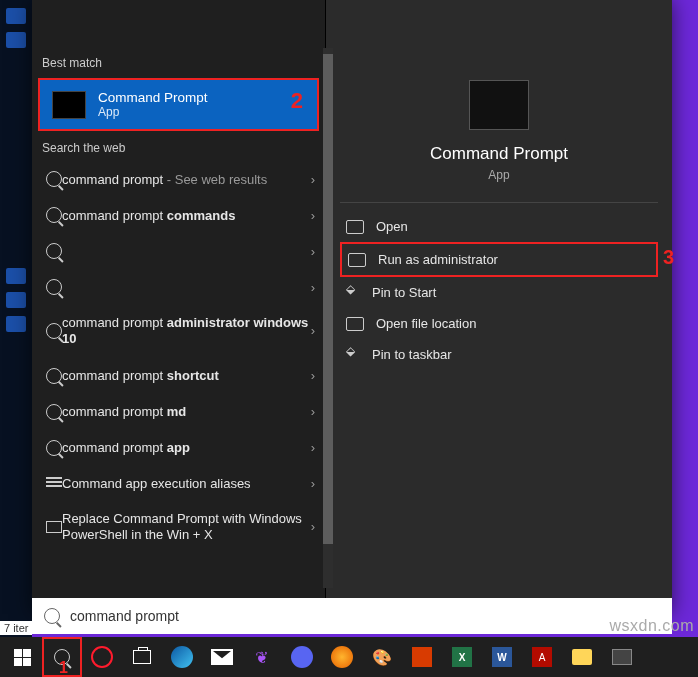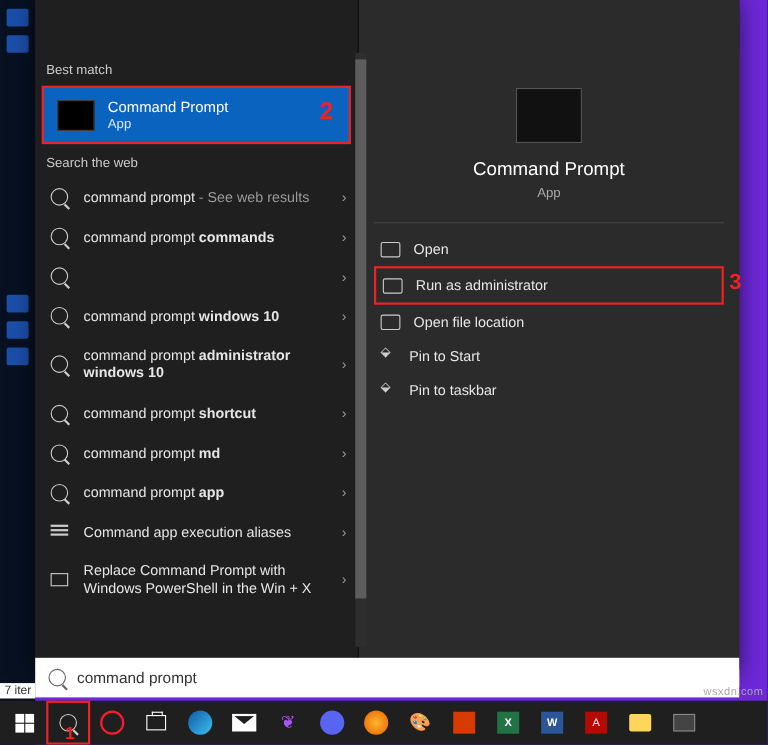--- a/index.html
+++ b/index.html
@@ -24,21 +24,21 @@
 .right-col { flex:1; height:100%; background:#2b2b2b; padding-top:60px; border-left:1px solid #000; }
 
 .section-hdr { padding: 8px 10px 6px; color:#ccc; font-size:12px; }
 
 .best-match { display:flex; align-items:center; padding:10px 12px; gap:12px; background:#0b63c0; margin:2px 6px; border:2.5px solid #e22; position:relative; }
 .bm-icon { width:34px; height:28px; background:#000; border:1px solid #444; }
 .bm-txt .t { color:#fff; font-size:13.5px; font-weight:500; }
 .bm-txt .s { color:#dce9f8; font-size:12px; }
 .bm-num { position:absolute; right:14px; top:8px; color:#e22; font-size:22px; font-weight:700; }
 
-.row { display:flex; align-items:center; padding:10px 12px 10px 14px; gap:14px; color:#e6e6e6; font-size:13px; position:relative; cursor:pointer; }
+.row { display:flex; align-items:center; padding:10px 12px 10px 14px; gap:0; color:#e6e6e6; font-size:13px; position:relative; cursor:pointer; }
 .row .chev { position:absolute; right:10px; color:#999; }
 .srch-ic { width:16px; height:16px; border:1.5px solid #ccc; border-radius:50%; position:relative; flex-shrink:0; }
 .srch-ic::after { content:""; position:absolute; width:6px; height:1.5px; background:#ccc; bottom:-2px; right:-3px; transform:rotate(45deg); }
 .row b { font-weight:600; }
 .row .dim { color:#9a9a9a; }
 
 .settings-ic { width:16px; height:12px; display:flex; flex-direction:column; gap:2px; flex-shrink:0; }
 .settings-ic span { height:2px; background:#ccc; }
 .console-ic { width:16px; height:12px; border:1px solid #ccc; flex-shrink:0; }
 
@@ -79,21 +79,21 @@
 .file-exp { width:20px; height:16px; background:#ffd659; border-radius:2px; }
 .adobe { width:20px; height:20px; background:#b30b00; color:#fff; font-size:10px; display:flex; align-items:center; justify-content:center; }
 .word { width:20px; height:20px; background:#2b579a; color:#fff; font-size:10px; font-weight:700; display:flex; align-items:center; justify-content:center; }
 .excel { width:20px; height:20px; background:#217346; color:#fff; font-size:10px; font-weight:700; display:flex; align-items:center; justify-content:center; }
 .office { width:20px; height:20px; background:#d83b01; }
 .discord { width:22px; height:22px; background:#5865f2; border-radius:50%; }
 .ffox { width:22px; height:22px; background:radial-gradient(circle,#ffb52e,#e66000); border-radius:50%; }
 .photos { width:20px; height:16px; background:#444; border:1px solid #888; position:relative; }
 .status-txt { position:absolute; left:0; bottom:42px; font-size:11px; color:#333; background:#fff; padding:1px 4px; }
 
-.watermark { position:absolute; right:4px; bottom:42px; color:#aaa; font-size:10px; letter-spacing:.5px; }
+.watermark { position:absolute; right:4px; bottom:42px; color:#aaa; font-size:16px; letter-spacing:.5px; }
 .twoline { line-height:1.25;justify-content:flex-end; }
 </style>
 </head>
 <body>
 
 <div class="desktop">
   <div class="left-strip">
     <div class="left-icon"></div>
     <div class="left-icon"></div>
     <div class="left-icon" style="margin-top:220px"></div>
@@ -140,21 +140,20 @@
             <div class="srch-ic"></div>
             <span>command prompt <b>commands</b></span>
             <span class="chev">›</span>
           </div>
           <div class="row">
             <div class="srch-ic"></div>
             <span class="chev">›</span>
           </div>
           <div class="row">
             <div class="srch-ic"></div>
-            <span>command prompt <b>windows 10</b></span>
             <span class="chev">›</span>
           </div>
           <div class="row twoline">
             <div class="srch-ic"></div>
             <span>command prompt <b>administrator windows 10</b></span>
             <span class="chev">›</span>
           </div>
           <div class="row">
             <div class="srch-ic"></div>
             <span>command prompt <b>shortcut</b></span>
@@ -206,26 +205,26 @@
 
       <div class="act-box">
         <div class="act" style="padding-left:6px">
           <div class="act-ic"></div>
           <span>Run as administrator</span>
         </div>
         <div class="act-num">3</div>
       </div>
 
       <div class="act">
+        <div class="pin-ic"></div>
+        <span>Pin to Start</span>
+      </div>
+      <div class="act">
         <div class="act-ic"></div>
         <span>Open file location</span>
-      </div>
-      <div class="act">
-        <div class="pin-ic"></div>
-        <span>Pin to Start</span>
       </div>
       <div class="act">
         <div class="pin-ic"></div>
         <span>Pin to taskbar</span>
       </div>
     </div>
   </div>
 
   <div class="search-box">
     <div class="srch-ic"></div>

